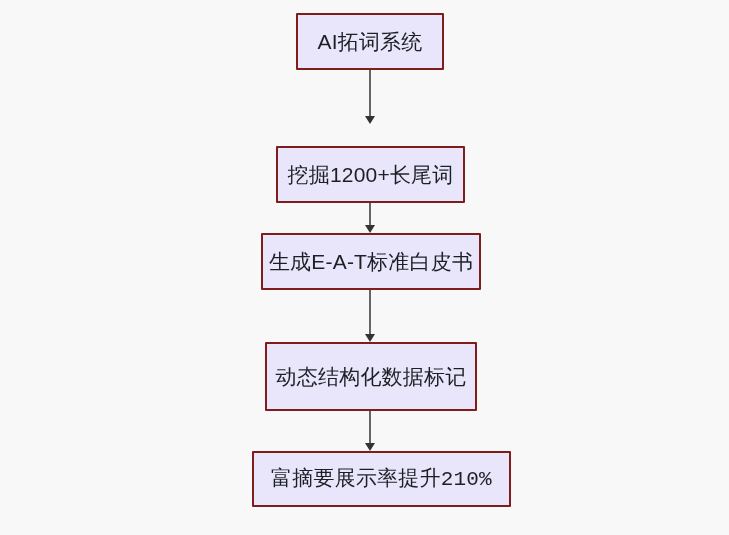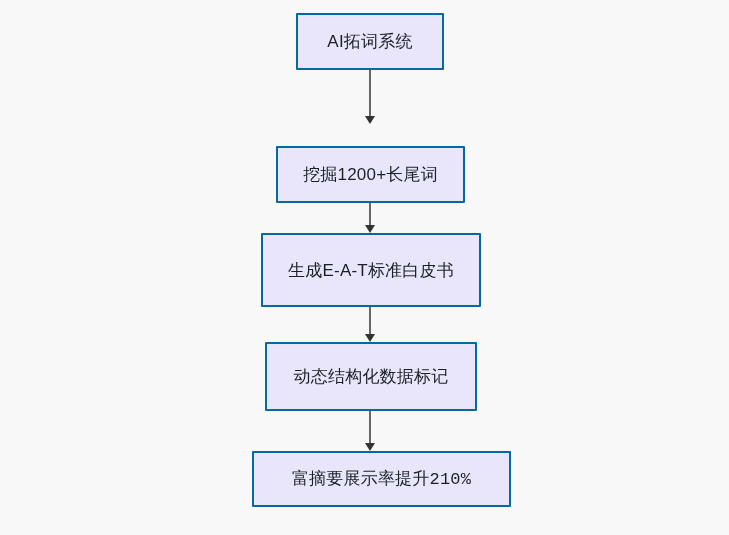--- a/index.html
+++ b/index.html
@@ -16,27 +16,27 @@
   }
   #flow-canvas {
     position: relative;
     width: 729px;
     height: 535px;
   }
   .node {
     position: absolute;
     box-sizing: border-box;
     background: #e9e6fb;
-    border: 2px solid #0369a1;
+    border: 2px solid #7f1d1d;
     border-radius: 1px;
     display: flex;
     align-items: center;
     justify-content: center;
     color: #1c2026;
-    font-size: 17px;
+    font-size: 21px;
     line-height: 1;
     letter-spacing: 0.2px;
     white-space: nowrap;
   }
   .node-label {
     display: block;
     padding: 0 6px;
   }
   .connector {
     position: absolute;
@@ -70,21 +70,21 @@
   <div class="arrowhead" style="left:365px; top:443px;"></div>
 
   <div class="node" style="left:296px; top:13px; width:148px; height:57px;">
     <span class="node-label">AI拓词系统</span>
   </div>
 
   <div class="node" style="left:276px; top:124px; width:189px; height:57px;margin-top:22px;">
     <span class="node-label">挖掘1200+长尾词</span>
   </div>
 
-  <div class="node" style="left:261px; top:233px; width:220px; height:74px;">
+  <div class="node" style="left:261px; top:233px; width:220px; height:57px;">
     <span class="node-label">生成E-A-T标准白皮书</span>
   </div>
 
   <div class="node" style="left:265px; top:342px; width:212px; height:69px;">
     <span class="node-label">动态结构化数据标记</span>
   </div>
 
   <div class="node" style="left:252px; top:451px; width:259px; height:56px;font-family:Liberation Mono, monospace;">
     <span class="node-label">富摘要展示率提升210%</span>
   </div>

